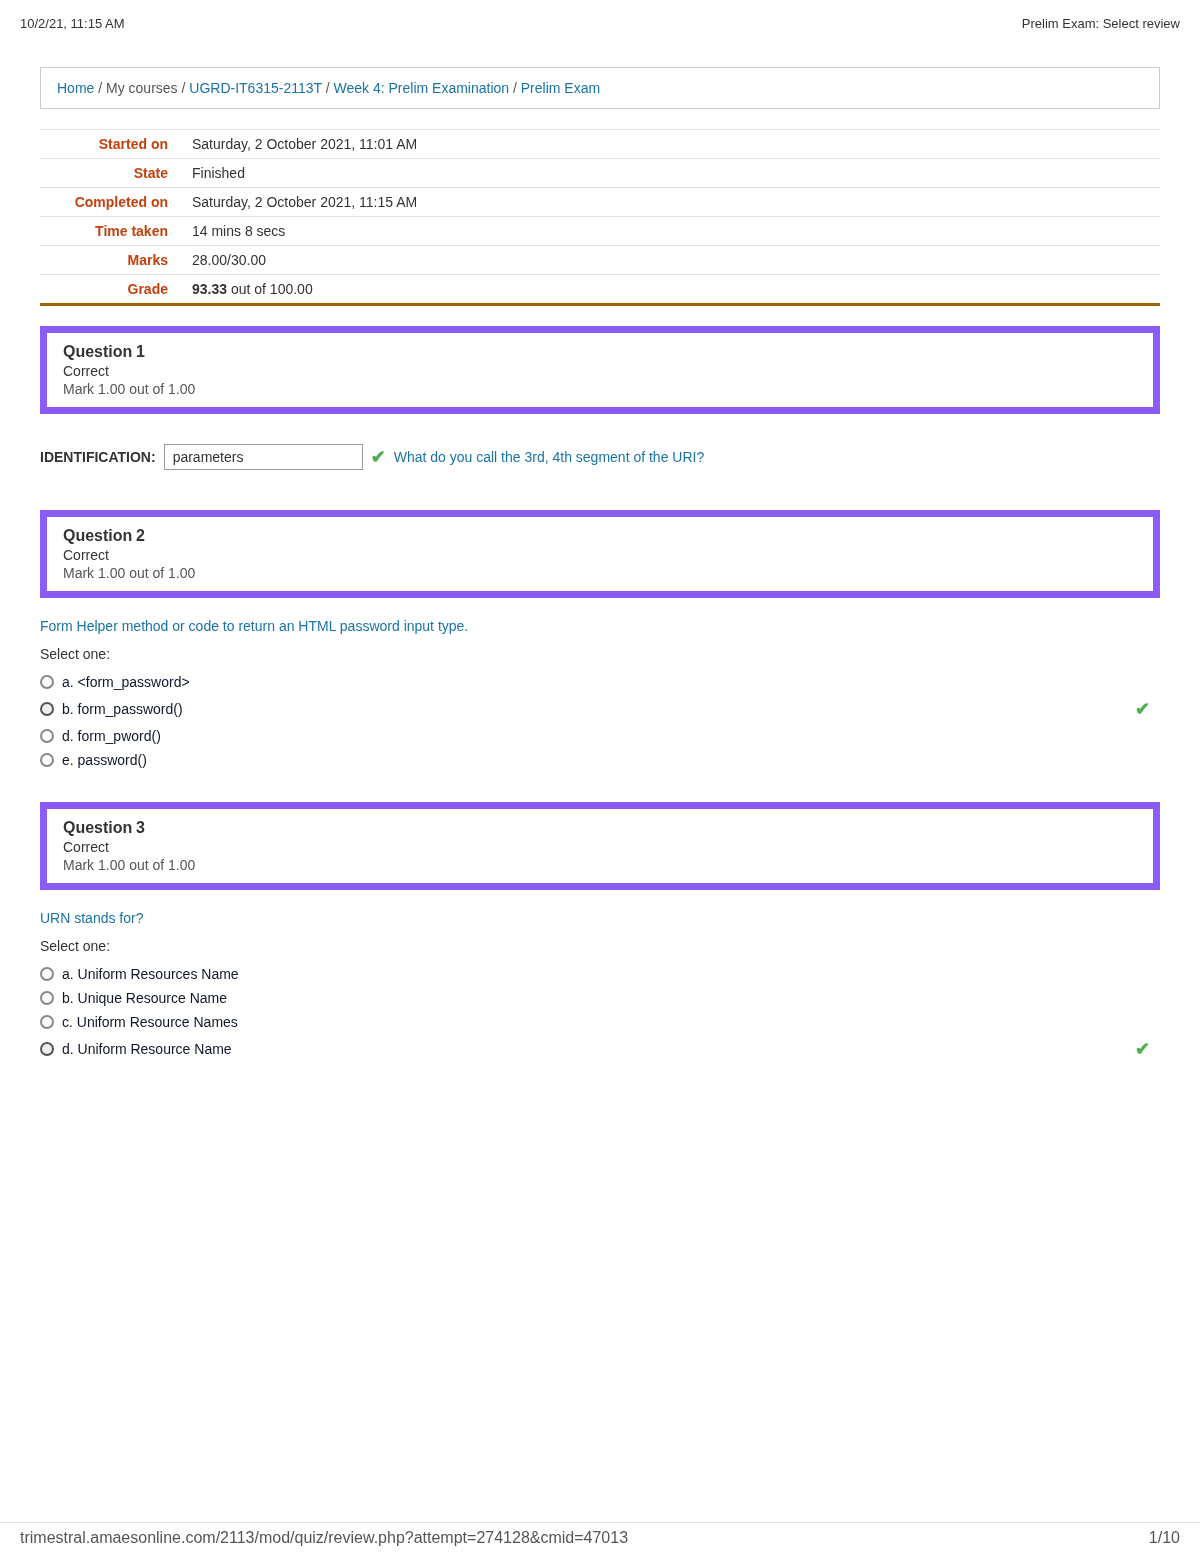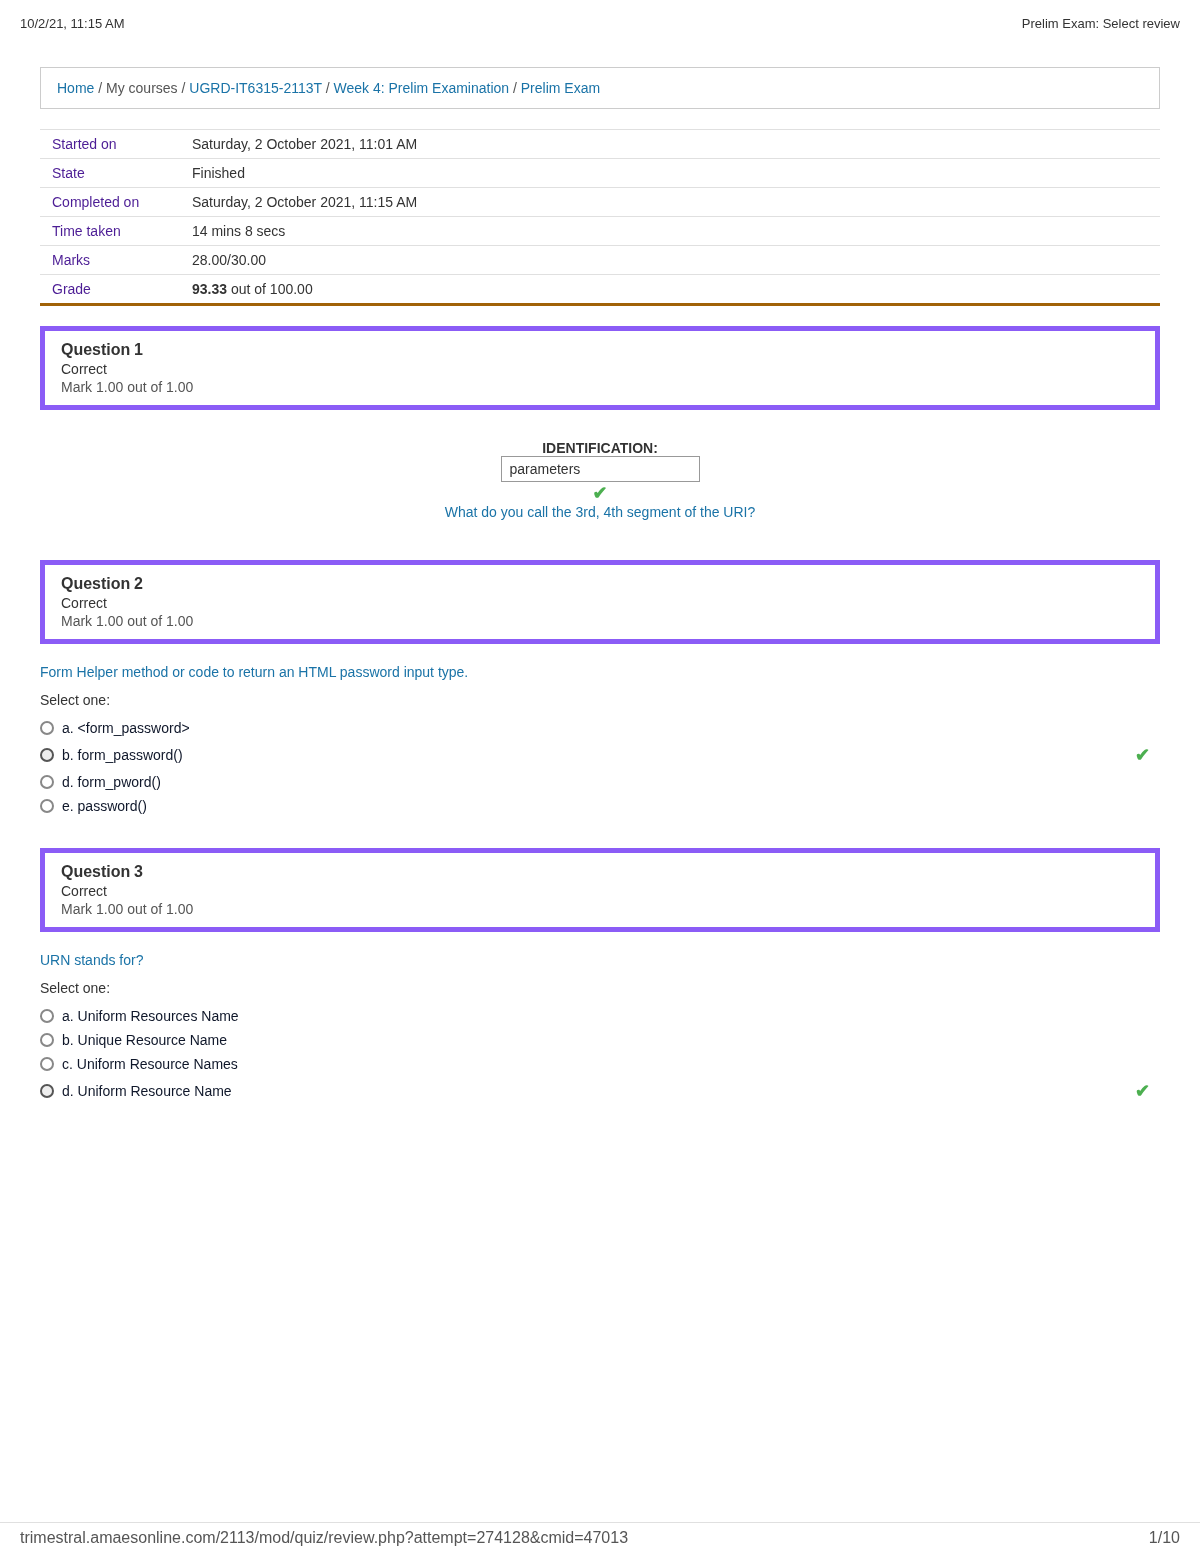--- a/index.html
+++ b/index.html
@@ -40,29 +40,29 @@
       border-collapse: collapse;
       margin-bottom: 20px;
     }
     .info-table tr td {
       padding: 6px 12px;
       border-top: 1px solid #e0e0e0;
       font-size: 14px;
     }
     .info-table tr:last-child td { border-bottom: 3px solid #a16207; }
     .info-table td:first-child {
-      text-align: left;
-      font-weight: normal;
+      text-align: right;
+      font-weight: bold;
       width: 140px;
-      color: #4c1d95;
+      color: #c2410c;
     }
     .info-table td:last-child { color: #333; }
 
     .question-header {
-      border: 5px solid #8b5cf6;
+      border: 7px solid #8b5cf6;
       padding: 10px 16px;
       margin-bottom: 0;
       background: #fff;
     }
     .question-header .q-label {
       font-size: 13px;
       color: #555;
       margin-bottom: 2px;
     }
     .question-header .q-label span {
@@ -82,22 +82,22 @@
 
     .question-body {
       padding: 20px 0;
       margin-bottom: 10px;
     }
 
     
     .identification-row {
       display: flex;
       align-items: center;
+      gap: 8px;
       padding: 10px 0;
-      flex-direction: column;
     }
     .identification-label {
       font-weight: bold;
       font-size: 14px;
       color: #333;
     }
     .identification-input {
       border: 1px solid #999;
       padding: 4px 8px;
       font-size: 14px;

